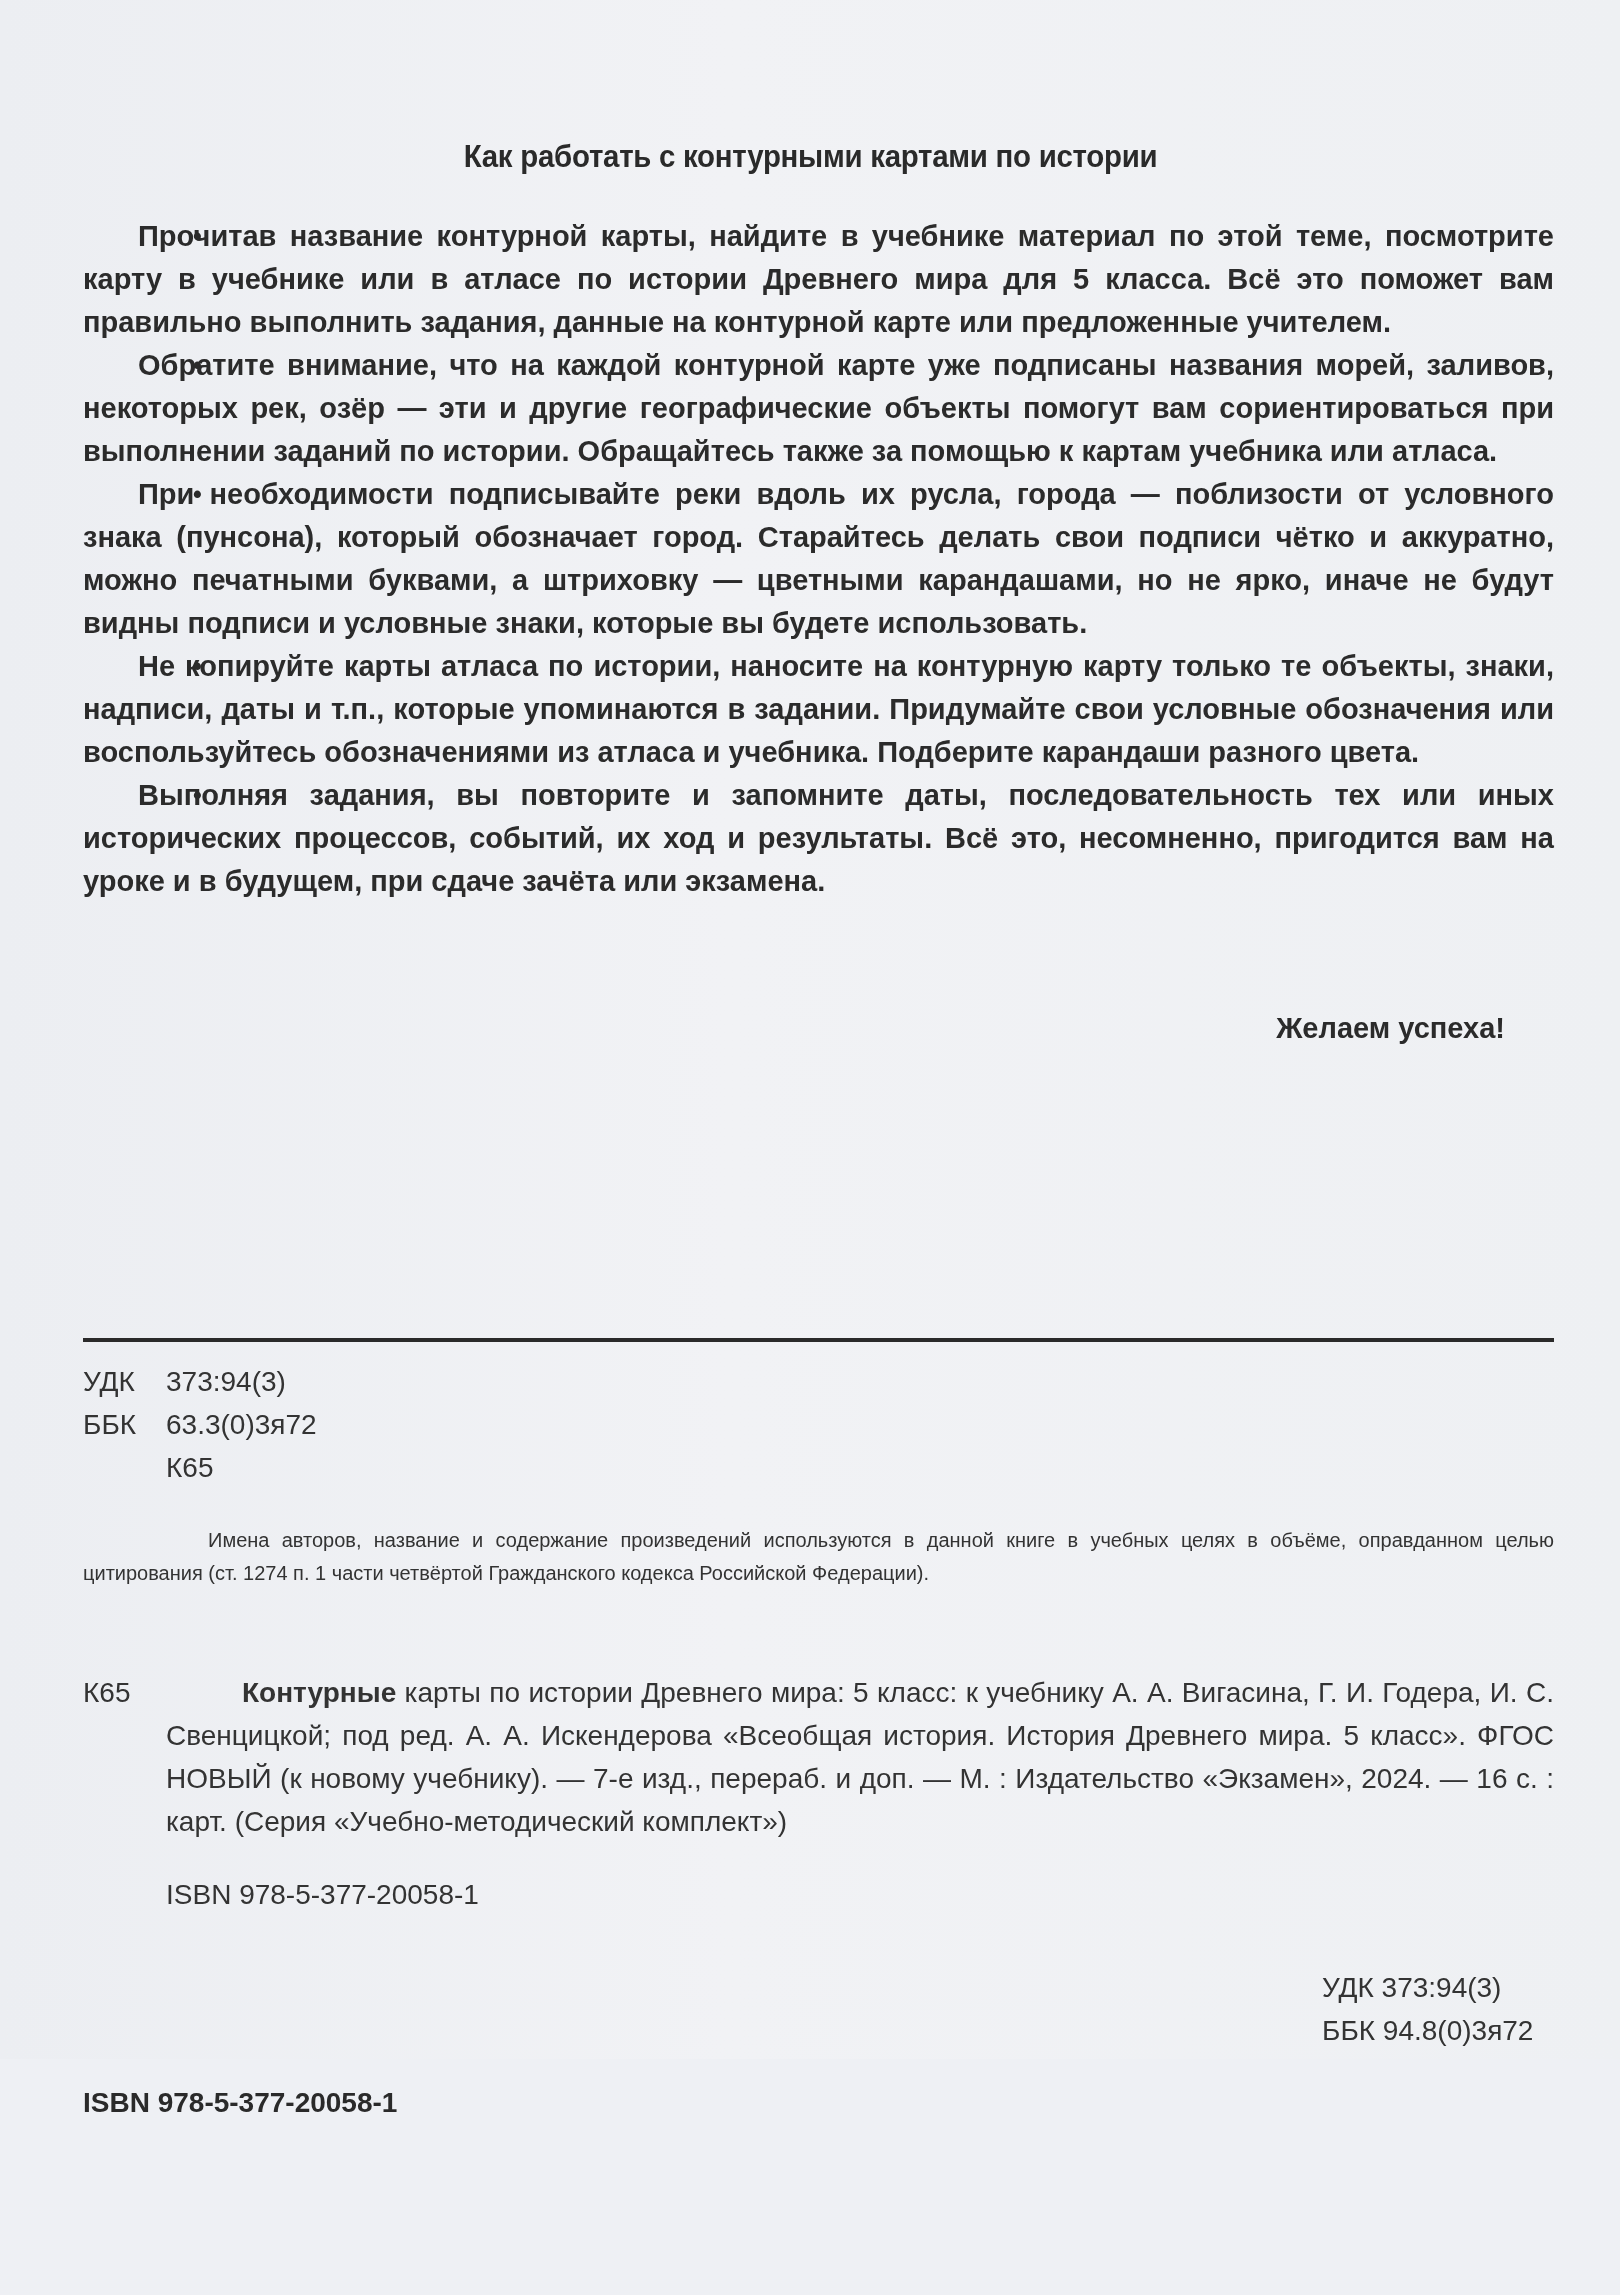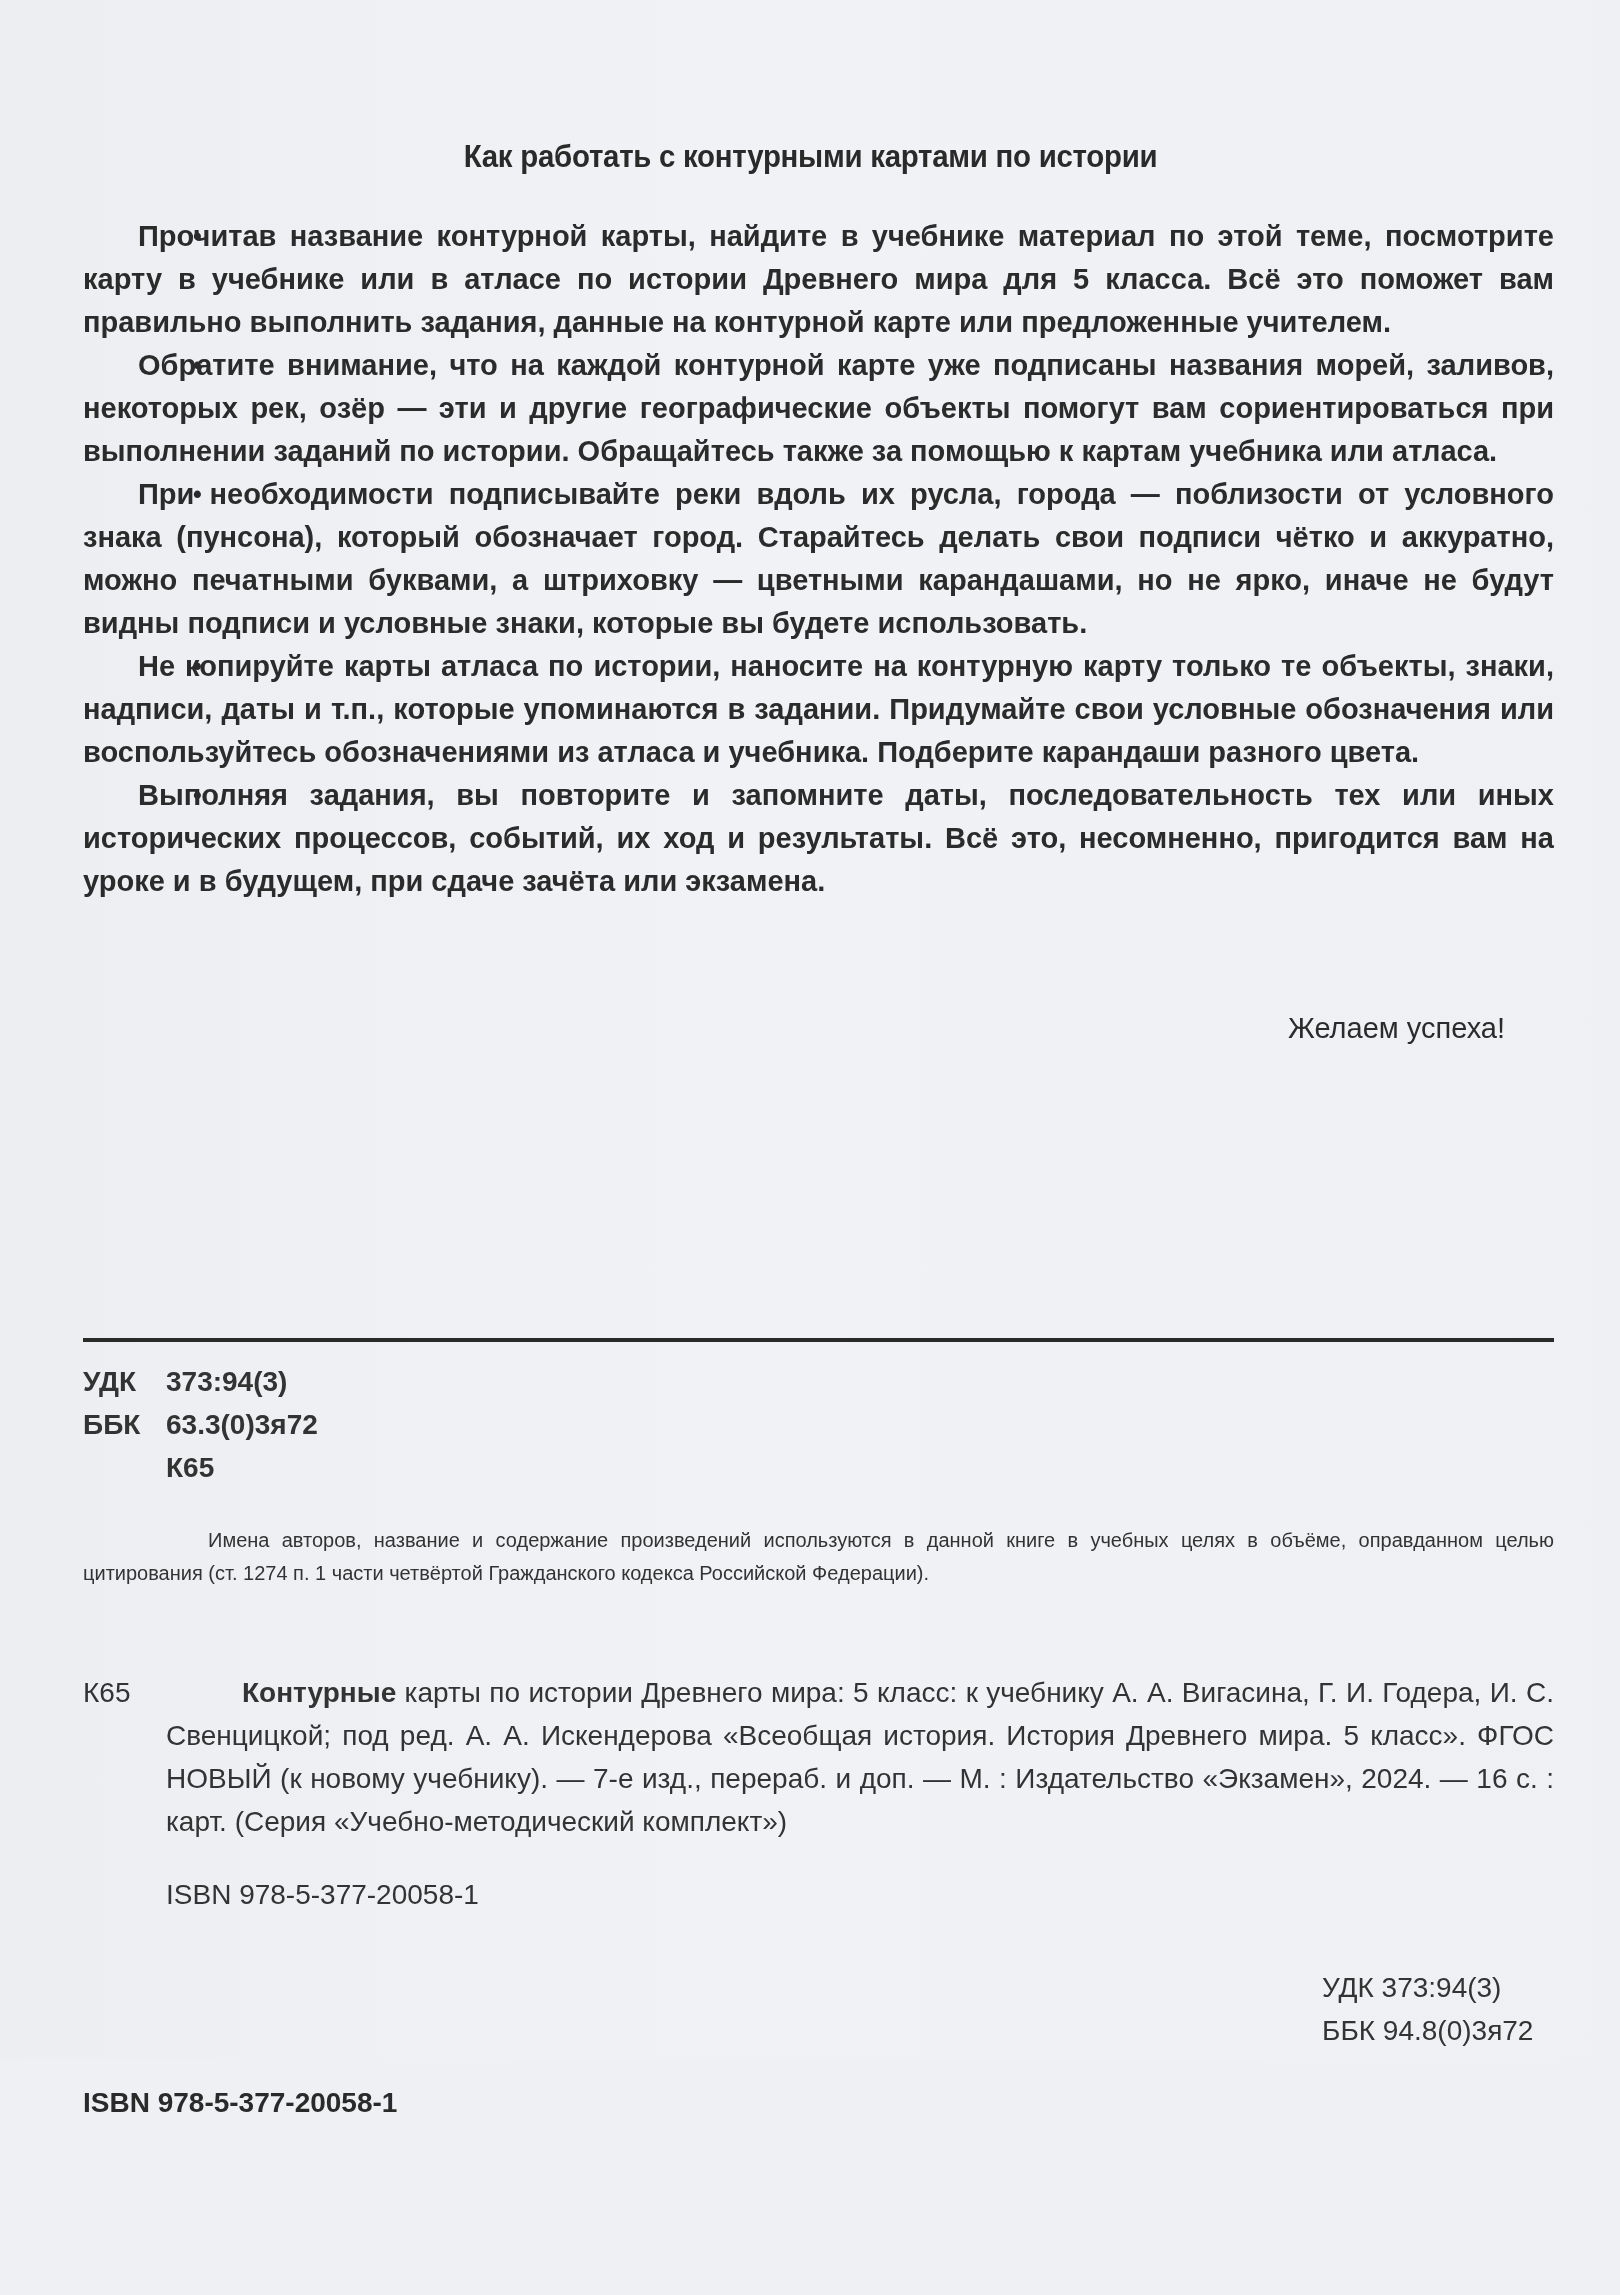--- a/index.html
+++ b/index.html
@@ -55,41 +55,41 @@
     top: 0;
     font-size: 25px;
     line-height: 43px;
   }
   .wish {
     position: absolute;
     left: 1038px;
     top: 1012px;
     width: 467px;
     text-align: right;
-    font-weight: normal;
+    font-weight: bold;
     font-size: 29px;
     color: #2b2b2b;
   }
   .rule {
     position: absolute;
     left: 83px;
     top: 1338px;
     width: 1471px;
     height: 3.5px;
     background: #2a2a2a;
   }
   .codes {
     position: absolute;
     left: 83px;
     top: 1360px;
     font-size: 28px;
     line-height: 43px;
     color: #333;
   }
-  .codes .row { display: flex; font-weight: bold; }
+  .codes .row { display: flex; }
   .codes .k { width: 83px; }
   .notice {
     position: absolute;
     left: 83px;
     top: 1524px;
     width: 1471px;
     font-size: 20px;
     line-height: 33px;
     text-align: justify;
     text-indent: 125px;

